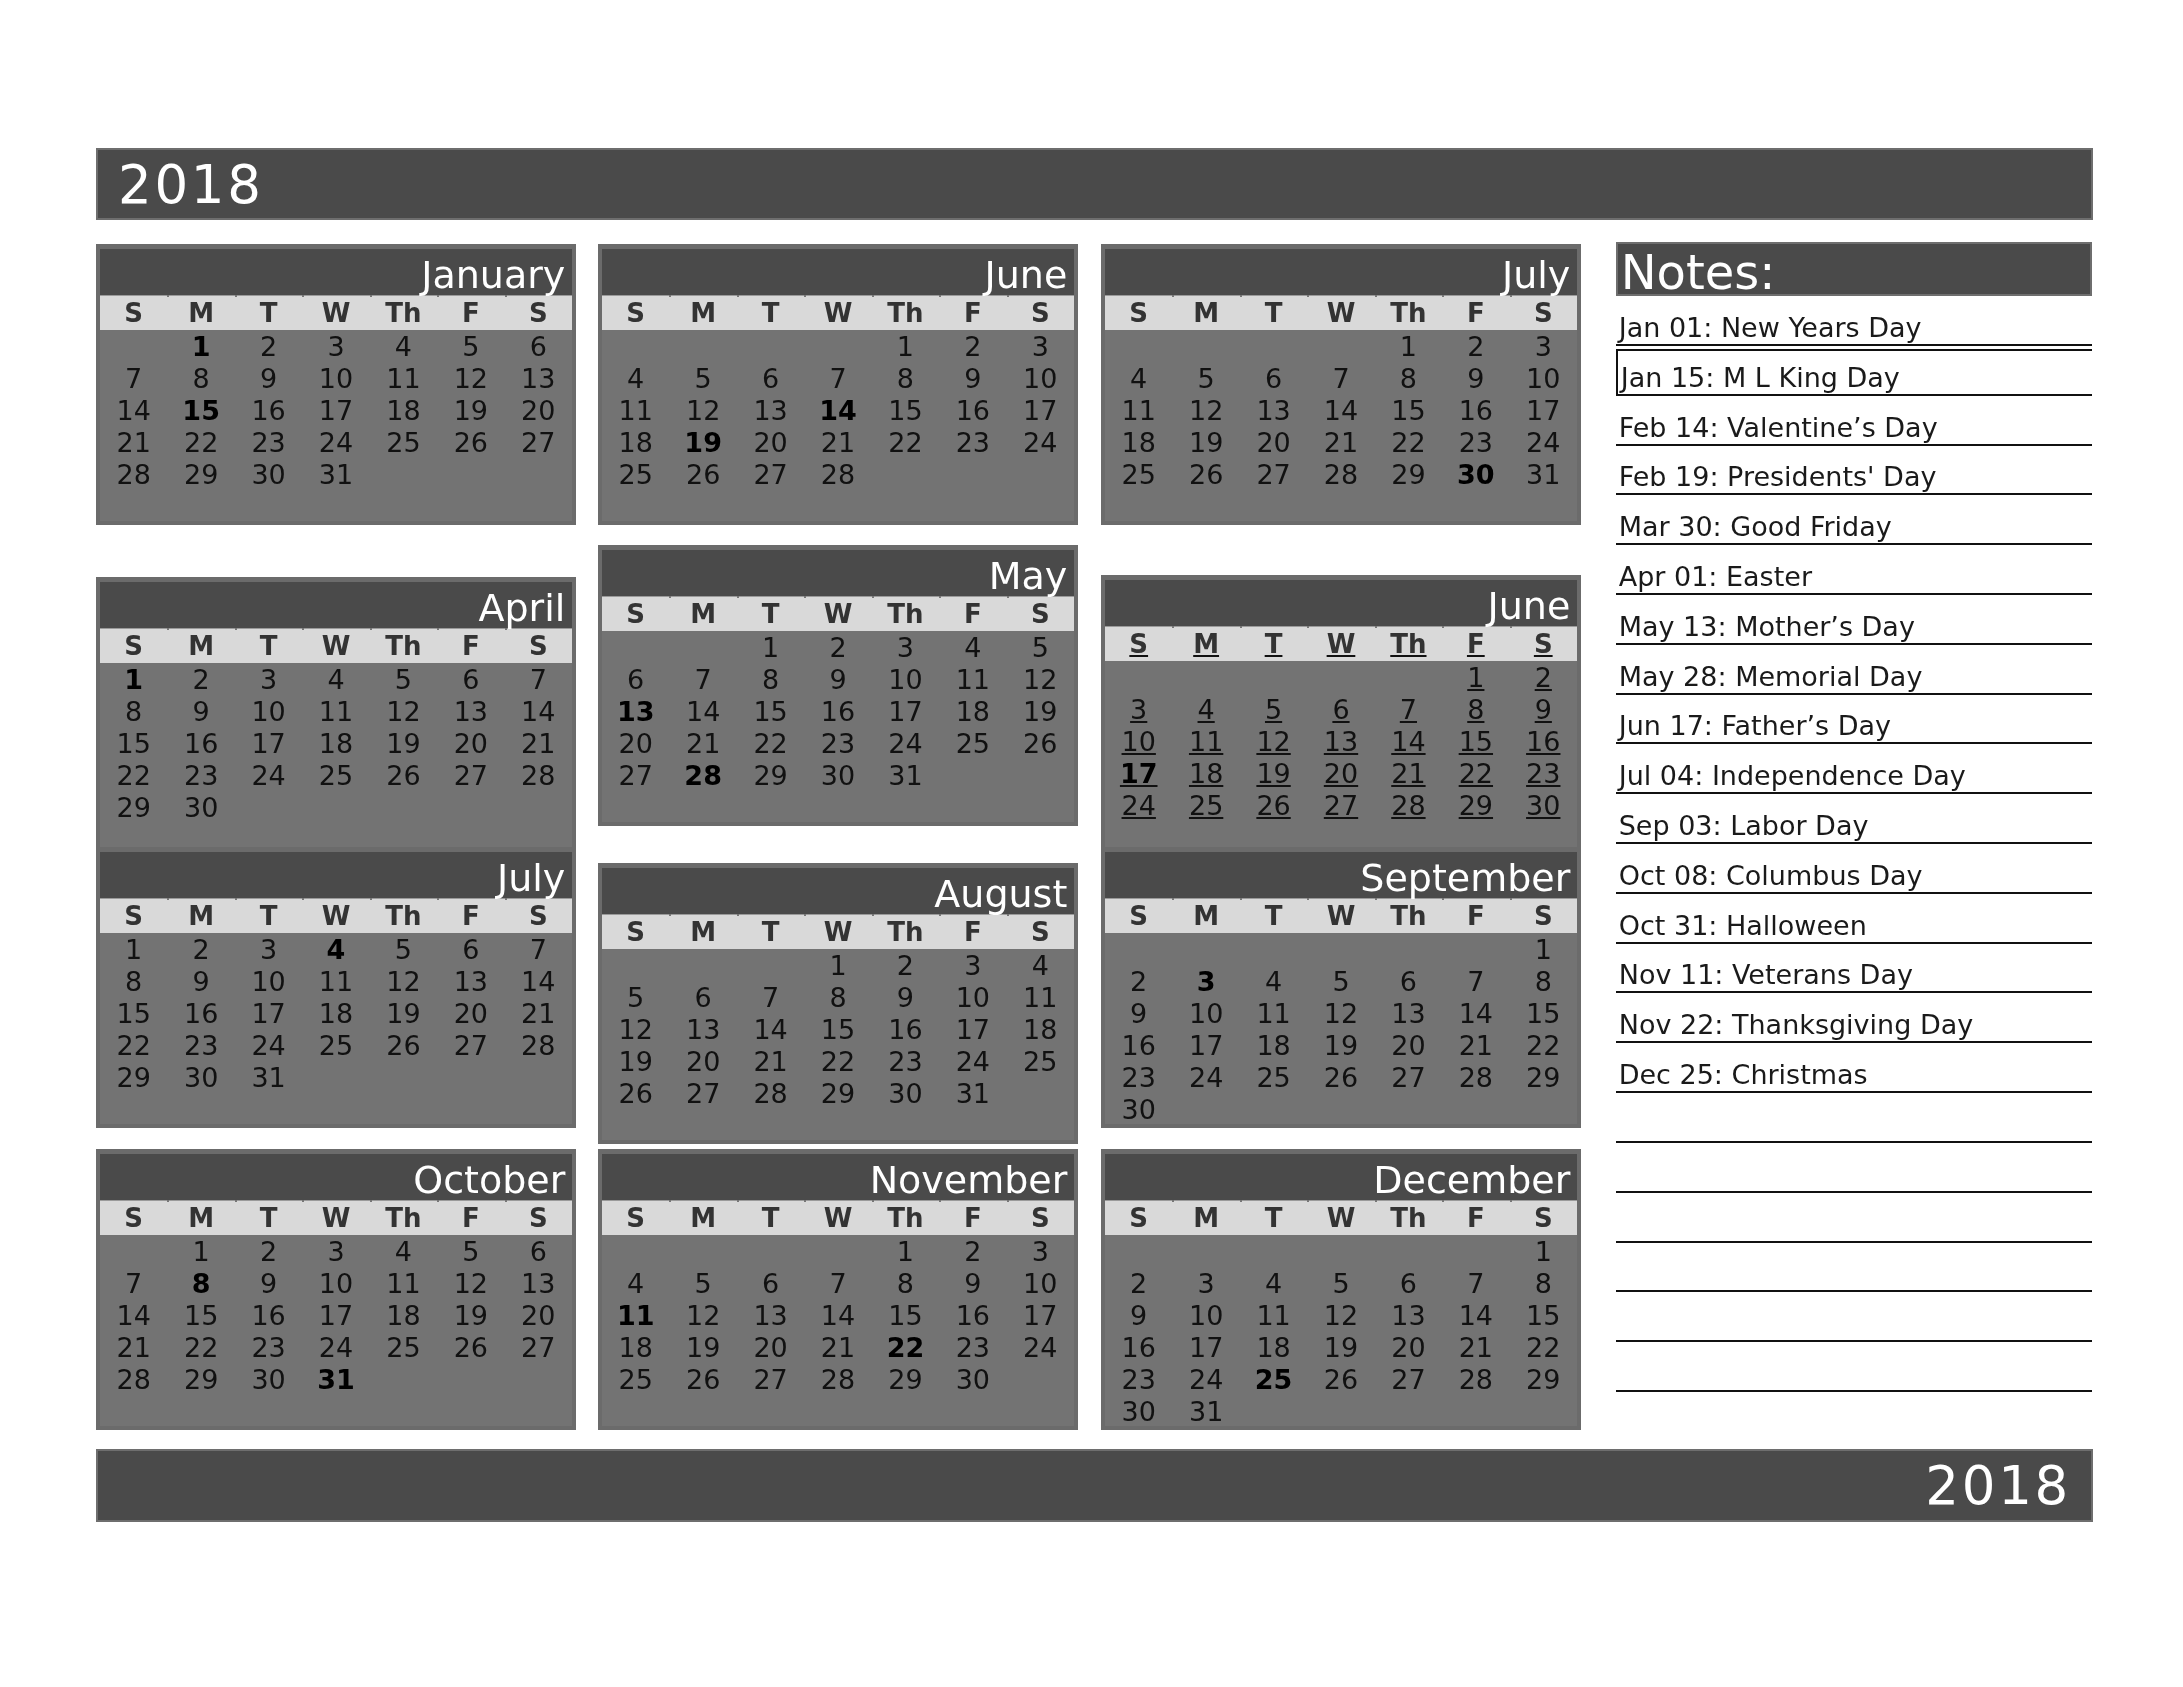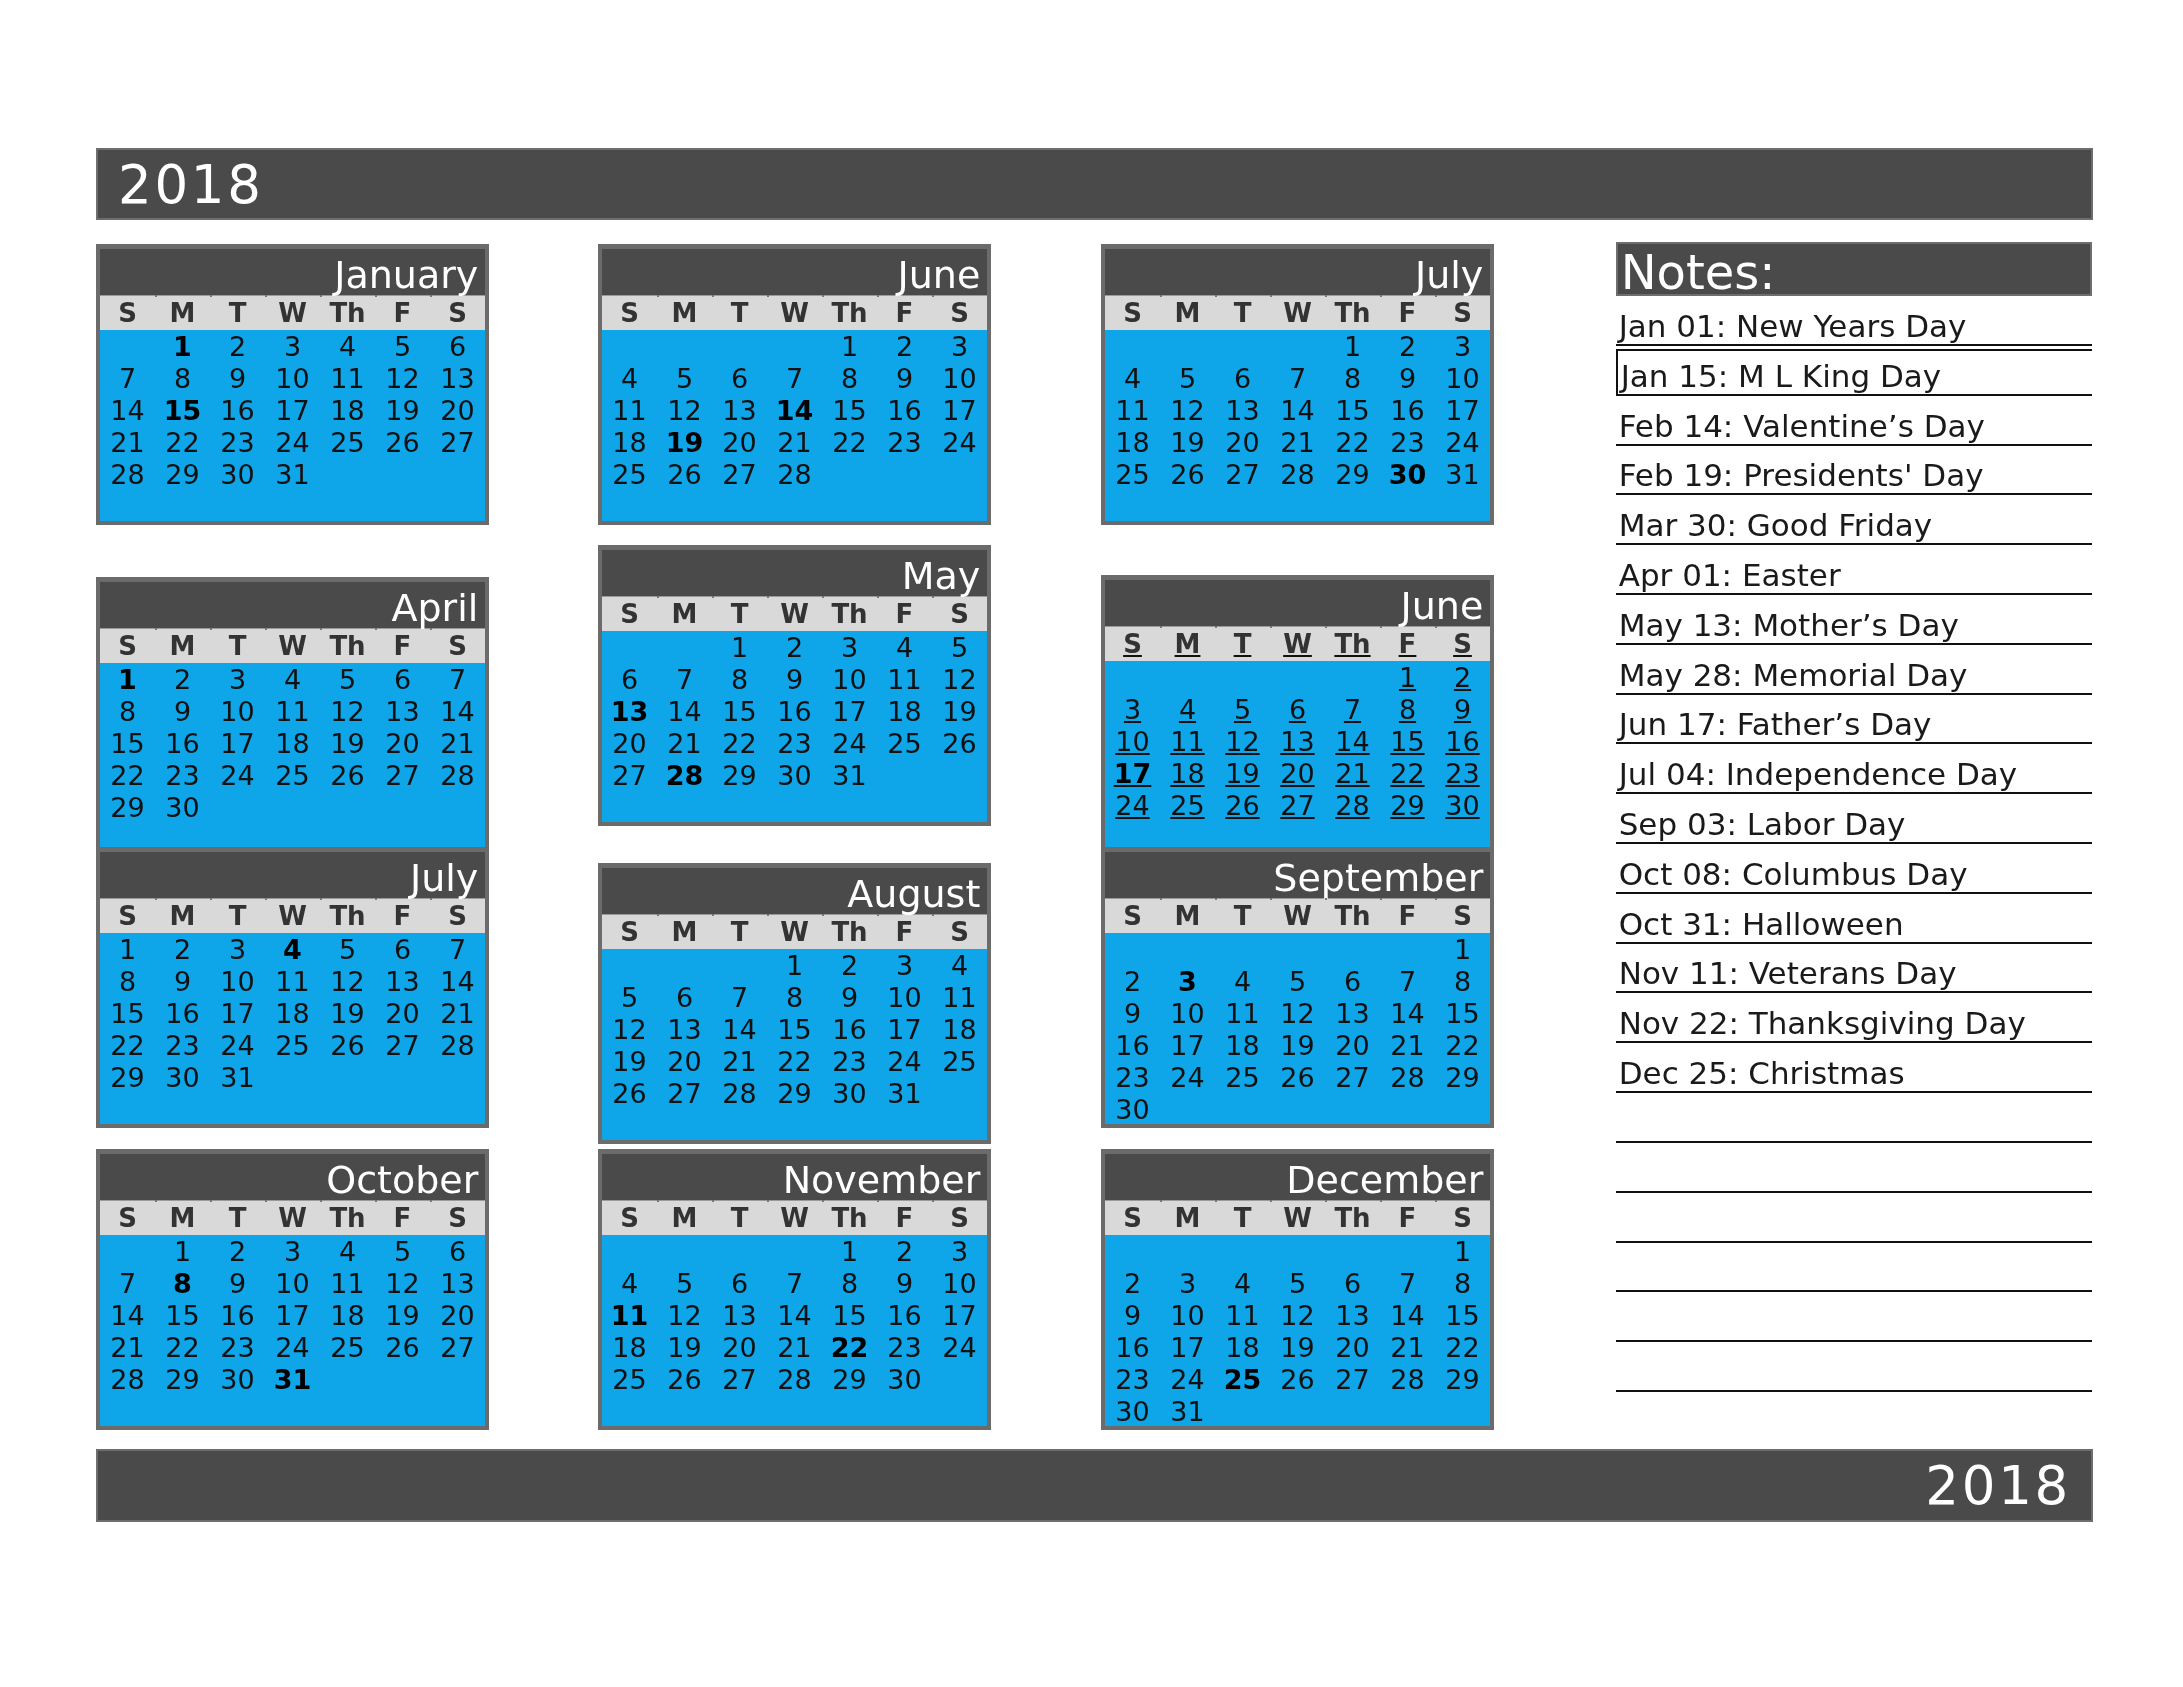--- a/index.html
+++ b/index.html
@@ -8,40 +8,40 @@
 
   .year-bar { position:absolute; left:96px; width:1997px; height:72px;
               background:#4a4a4a; box-sizing:border-box; border:2px solid #6e6e6e; }
   .year-bar.top { top:148px; }
   .year-bar.bottom { top:1449px; height:73px; }
   .year-text { position:absolute; color:#ffffff; font-size:53px; line-height:1;
                letter-spacing:2.7px; top:8px; }
   .year-bar.top .year-text { left:20px; }
   .year-bar.bottom .year-text { right:20px; }
 
-  .month { position:absolute; width:393px; height:281px; box-sizing:border-box;
-           border:4px solid #6b6b6b; border-top-width:5.4px; background:#0ea5e9; }
+  .month { position:absolute; width:480px; height:281px; box-sizing:border-box;
+           border:4px solid #6b6b6b; border-top-width:5.4px; background:#737373; }
   .month-head { height:46px; background:#4a4a4a; position:relative; }
   .month-name { position:absolute; right:6.7px; bottom:1.3px; color:#fff; font-size:38px;
                 line-height:1; font-family:"DejaVu Sans", sans-serif; }
   .wk-row { display:flex; height:35px; background:#d9d9d9; border-top:1.3px solid #9a9a9a; box-sizing:border-box; }
   .wk { flex:1; text-align:center; font-weight:bold; font-size:26px; line-height:34px; color:#333;
         font-family:"DejaVu Sans", sans-serif; position:relative; }
   .wk + .wk::before { content:""; position:absolute; left:0; top:-1.3px; width:2px; height:2.7px; background:#777; }
   .days { display:grid; grid-template-columns:repeat(7, 1fr); grid-auto-rows:32px; padding-top:1.3px; }
   .day { text-align:center; font-size:27px; line-height:32px; color:#111;
          font-family:"DejaVu Sans", sans-serif; }
   .day.hol { font-weight:bold; color:#000; }
 
   .notes-head { position:absolute; left:1616px; top:242px; width:476px; height:54px;
                 background:#4a4a4a; box-sizing:border-box; border:2px solid #6e6e6e; }
   .notes-title { position:absolute; left:2.7px; top:4px; color:#fff; font-size:48px; line-height:1; }
   .note-line { position:absolute; left:1616px; width:476px; height:47px; border-bottom:2.7px solid #111;
                box-sizing:border-box; }
-  .note-text { position:absolute; left:2.7px; bottom:1.3px; font-size:31px; line-height:1.1; color:#1a1a1a;
+  .note-text { position:absolute; left:2.7px; bottom:1.3px; font-size:27px; line-height:1.1; color:#1a1a1a;
                white-space:nowrap; }
   .note-line.selected { border-left:2.7px solid #111; border-top:2.7px solid #111; }
 </style>
 </head>
 <body>
 
 <div class="year-bar top">
   <span class="year-text">2018</span>
 </div>
 

